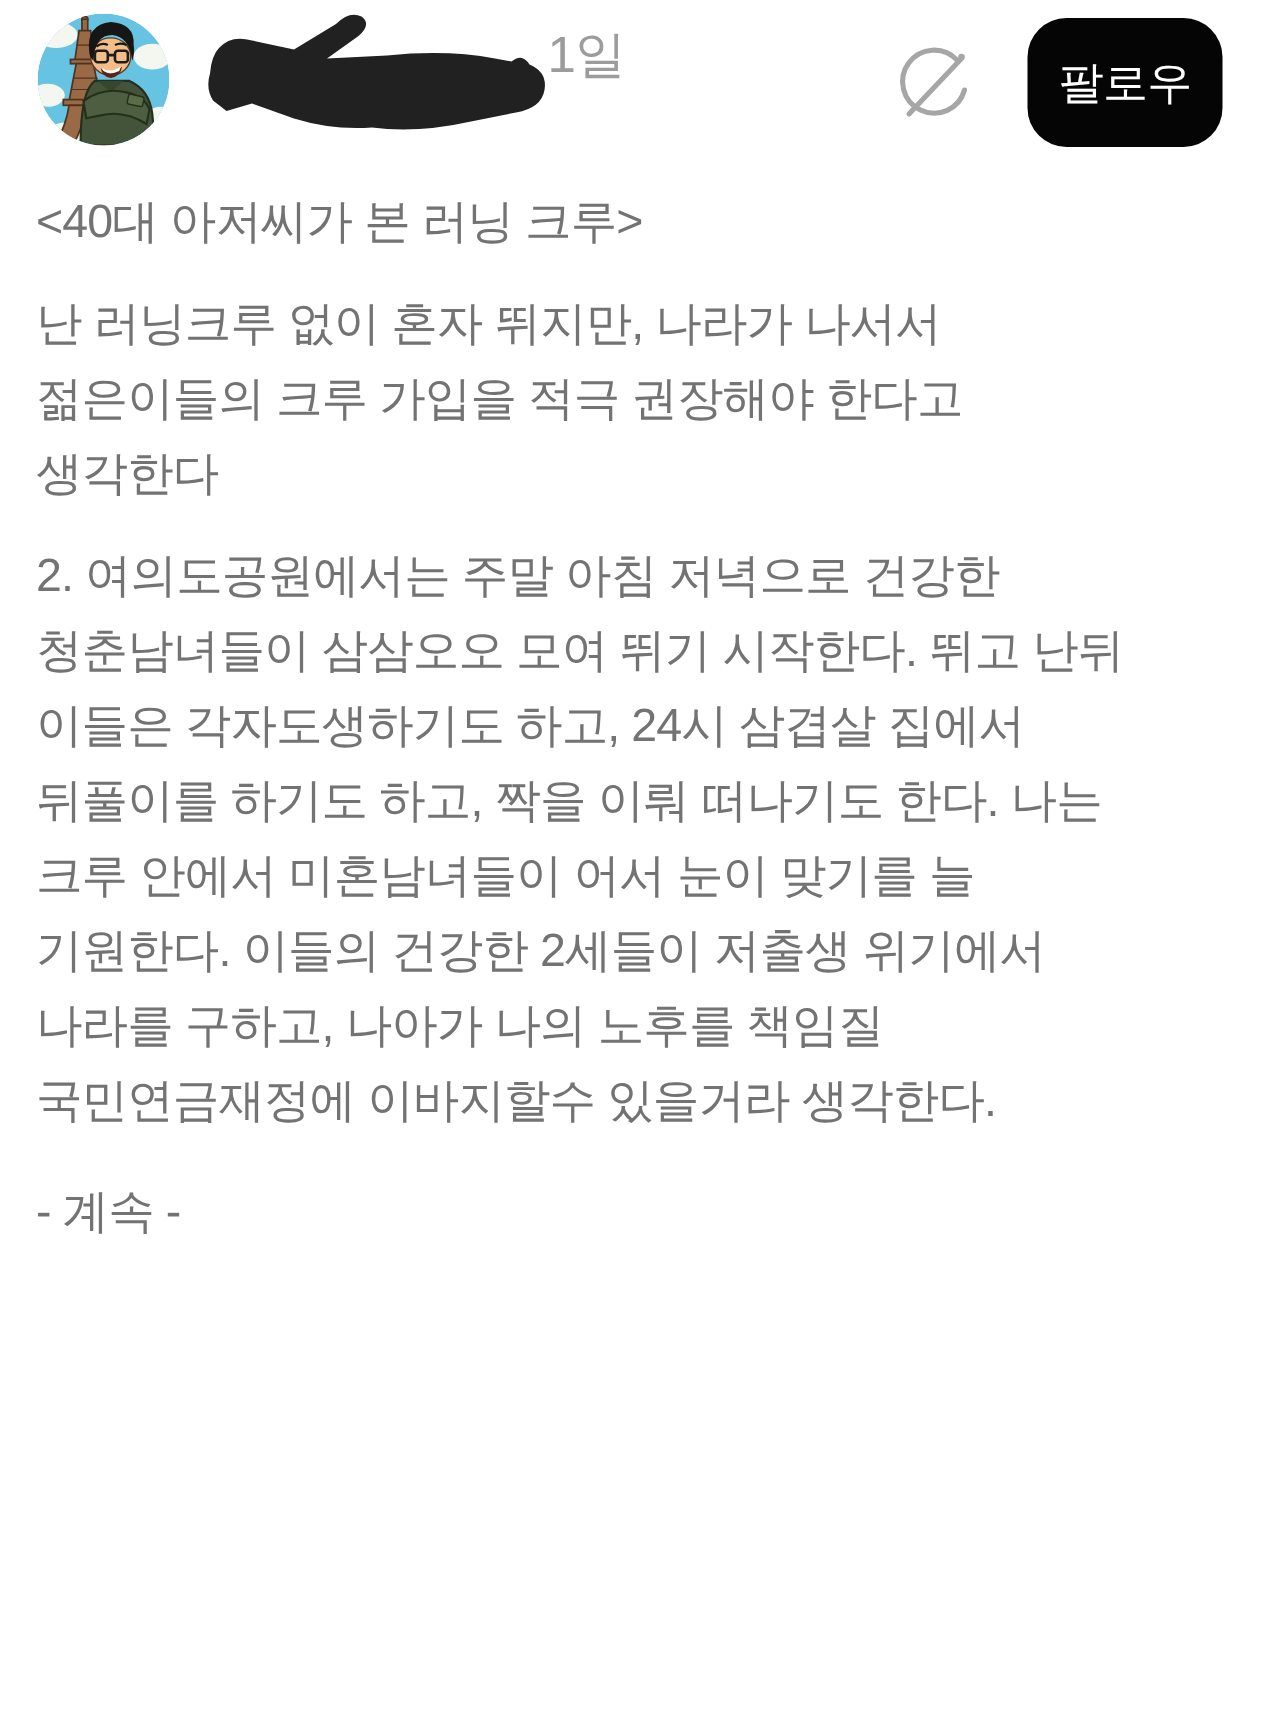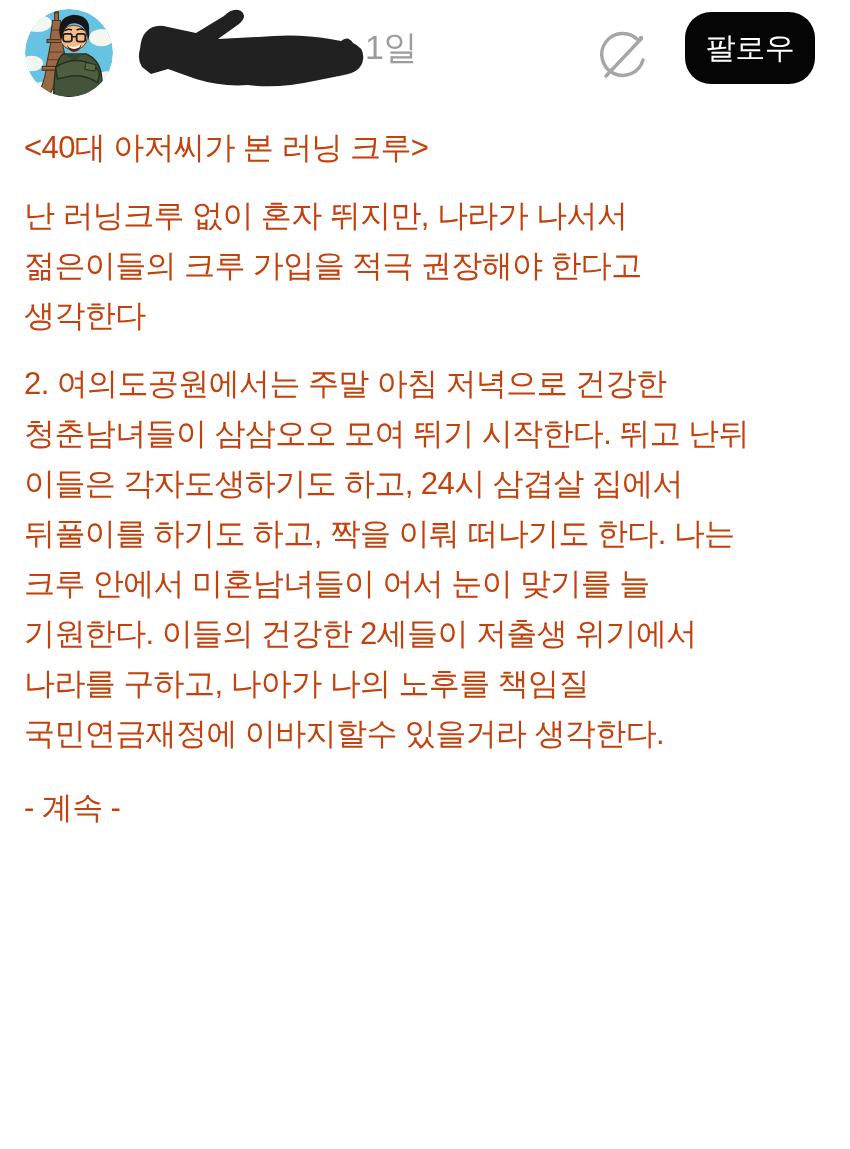--- a/index.html
+++ b/index.html
@@ -14,40 +14,40 @@
   }
   
   .header { position: relative; height: 98px; }
   .avatar {
     position: absolute; left: 25px; top: 9px;
     width: 88px; height: 88px; border-radius: 50%;
     overflow: hidden; display:block;
   }
   .redaction { position: absolute; left: 138px; top: 6px; width: 228px; height: 84px; }
   .timestamp {
-    position: absolute; left: 365px; top: 22px;
+    position: absolute; left: 365px; top: 12px;
     font-size: 34px; line-height: 50px; color: #9c9c9c;
     letter-spacing: -0.5px;
   }
   .restrict-icon { position: absolute; left: 596px; top: 27px; width: 56px; height: 56px; }
   .follow-btn {
     position: absolute; left: 685px; top: 12px;
-    width: 130px; height: 72px;
+    width: 130px; height: 86px;
     background: #050505; color: #ffffff;
     border: none; border-radius: 26px;
     font-size: 30px; font-family: "Liberation Sans", sans-serif;
     display: flex; align-items: center; justify-content: center;
     cursor: pointer; letter-spacing: -0.5px;
   }
   
   .post-body {
     padding: 0 24px;
     font-size: 31px;
     line-height: 50px;
-    color: #c2410c;
+    color: #737373;
     letter-spacing: -0.6px;
     word-break: keep-all;
   }
   .post-body p { white-space: pre-line; }
   .post-title { margin-top: 25px; }
   .para { margin-top: 18px; }
   .footer-note { margin-top: 24px; }
 </style>
 </head>
 <body>

